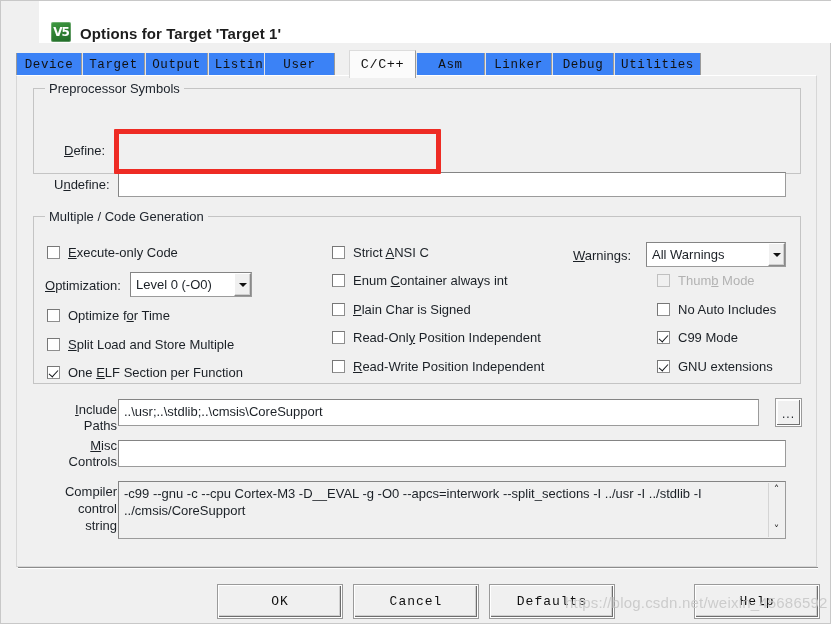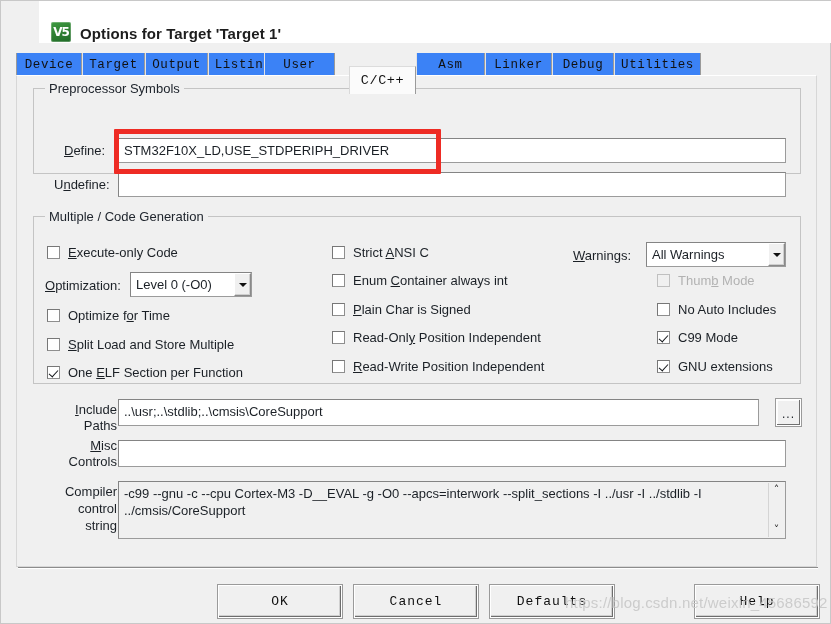--- a/index.html
+++ b/index.html
@@ -56,21 +56,21 @@
     position:absolute;top:3px;height:23px;box-sizing:border-box;
     background:#3b82f6;
     border-left:1px solid #e3e3e3;border-right:1px solid #9a9a9a;
     font-family:"Liberation Mono","DejaVu Sans Mono",monospace;
     font-size:12.5px;color:#111111;
     display:flex;align-items:center;justify-content:center;
     letter-spacing:.6px;
   }
   .tab.first{border-left:1px solid #9a9a9a;}
   .tab.active{
-    top:16px;height:28px;background:#fbfbfb;
+    top:0;height:28px;background:#fbfbfb;
     border-left:1px solid #d9d9d9;border-right:1px solid #9a9a9a;
     border-top:1px solid #dcdcdc;
     font-size:13.5px;z-index:5;
   }
 
   
   .page{
     position:absolute;left:15px;top:74px;width:801px;height:492px;
     box-sizing:border-box;
     background:#f0f0f0;
@@ -242,21 +242,20 @@
     <div class="tab" style="left:598px;width:87px;">Utilities</div>
   </div>
 
   <div class="page">
 
     <div class="groupbox" style="left:16px;top:12px;width:768px;height:86px;">
       <div class="legend">Preprocessor Symbols</div>
     </div>
 
     <div class="lbl" style="left:47px;top:67px;"><u>D</u>efine:</div>
-    <div class="field" style="left:101px;top:62px;width:668px;height:25px;">STM32F10X_LD,USE_STDPERIPH_DRIVER</div>
 
     <div class="lbl" style="left:37px;top:101px;">U<u>n</u>define:</div>
     <div class="field" style="left:101px;top:96px;width:668px;height:25px;"></div>
 
     <div class="groupbox" style="left:16px;top:140px;width:768px;height:168px;">
       <div class="legend">Multiple / Code Generation</div>
     </div>
 
     <div class="chk" style="left:30px;top:169px;">
       <span class="box"></span>

